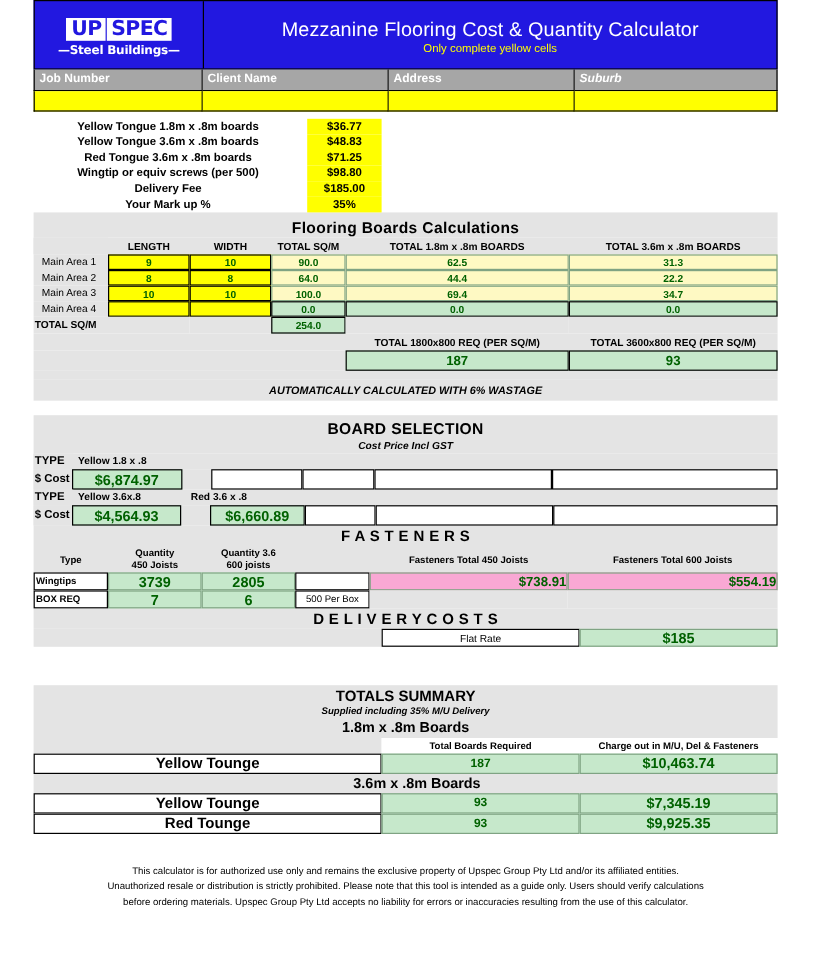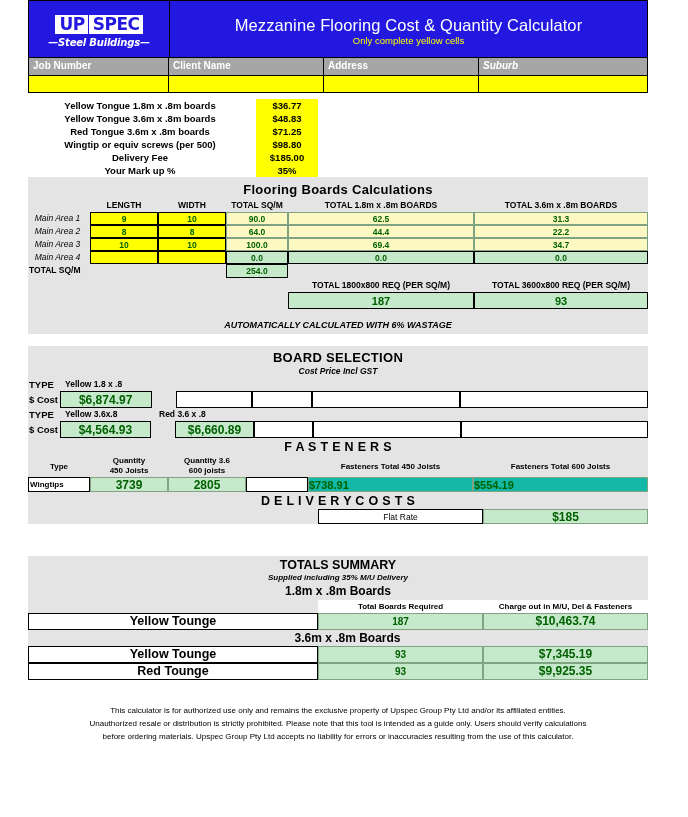--- a/index.html
+++ b/index.html
@@ -72,21 +72,20 @@
     background: #ffffff;
     color: #2218E0;
   }
   .logo-sub {
     color: #ffffff;
     font-family: "DejaVu Sans", sans-serif;
     font-weight: bold;
     font-size: 10px;
     margin-top: 3px;
     letter-spacing: -0.2px;
-    font-style: italic;
   }
   .banner-text {
     flex: 1;
     display: flex;
     flex-direction: column;
     align-items: center;
     justify-content: center;
   }
   .banner-title {
     color: #ffffff;
@@ -194,21 +193,20 @@
     box-sizing: border-box;
     line-height: 12px;
     text-align: center;
   }
   .lbl-col {
     width: 62px;
     background: #E4E4E4;
     text-align: left;
     padding-right: 3px;
     font-weight: normal;
-    font-style: italic;
   }
   .len-col { width: 68px; }
   .wid-col { width: 68px; }
   .sqm-col { width: 62px; }
   .b18-col { width: 186px; }
   .b36-col { width: 174px; }
   .ycell {
     background: #FFFF00;
     border: 1px solid #000;
     color: #006100;
@@ -296,22 +294,22 @@
   .fs-c5 { width: 175px; }
   .fs-typelabel {
     border: 1px solid #000; background: #ffffff; font-size: 8px;
     font-weight: bold; padding-left: 1px; line-height: 14px; text-align: left;
   }
   .fs-num {
     border: 1px solid #7FA383; background: #C6E8CB; color: #006100;
     font-size: 12px; font-weight: bold; text-align: center; line-height: 14px;
   }
   .fs-money {
-    border: 1px solid #7FA383; background: #14b8a6; color: #006100;
-    font-size: 11px; font-weight: bold; text-align: left; line-height: 14px;
+    border: 1px solid #7FA383; background: #f9a8d4; color: #006100;
+    font-size: 11px; font-weight: bold; text-align: right; line-height: 14px;
   }
   .fs-perbox {
     border: 1px solid #000; background: #ffffff; font-size: 8px;
     text-align: center; line-height: 14px; font-weight: normal;
   }
   .fs-white { border: 1px solid #000; background: #ffffff; }
 
   
   .dl-row { display: flex; height: 15px; }
   .dl-row > div { box-sizing: border-box; }
@@ -550,20 +548,28 @@
     </div>
 
     <div class="fs-row">
       <div class="fs-c0 fs-typelabel">Wingtips</div>
       <div class="fs-c1 fs-num">3739</div>
       <div class="fs-c2 fs-num">2805</div>
       <div class="fs-c3 fs-white"></div>
       <div class="fs-c4 fs-money">$738.91</div>
       <div class="fs-c5 fs-money">$554.19</div>
     </div>
+    <div class="fs-row">
+      <div class="fs-c0 fs-typelabel">BOX REQ</div>
+      <div class="fs-c1 fs-num">7</div>
+      <div class="fs-c2 fs-num">6</div>
+      <div class="fs-c3 fs-perbox">500 Per Box</div>
+      <div class="fs-c4 greyfill"></div>
+      <div class="fs-c5 greyfill"></div>
+    </div>
 
     <div class="band">
       <div class="band-title" style="font-size:12.5px;">D E L I V E R Y   C O S T S</div>
     </div>
     <div class="dl-row">
       <div class="dl-spacer"></div>
       <div class="dl-label">Flat Rate</div>
       <div class="dl-val">$185</div>
     </div>
 

